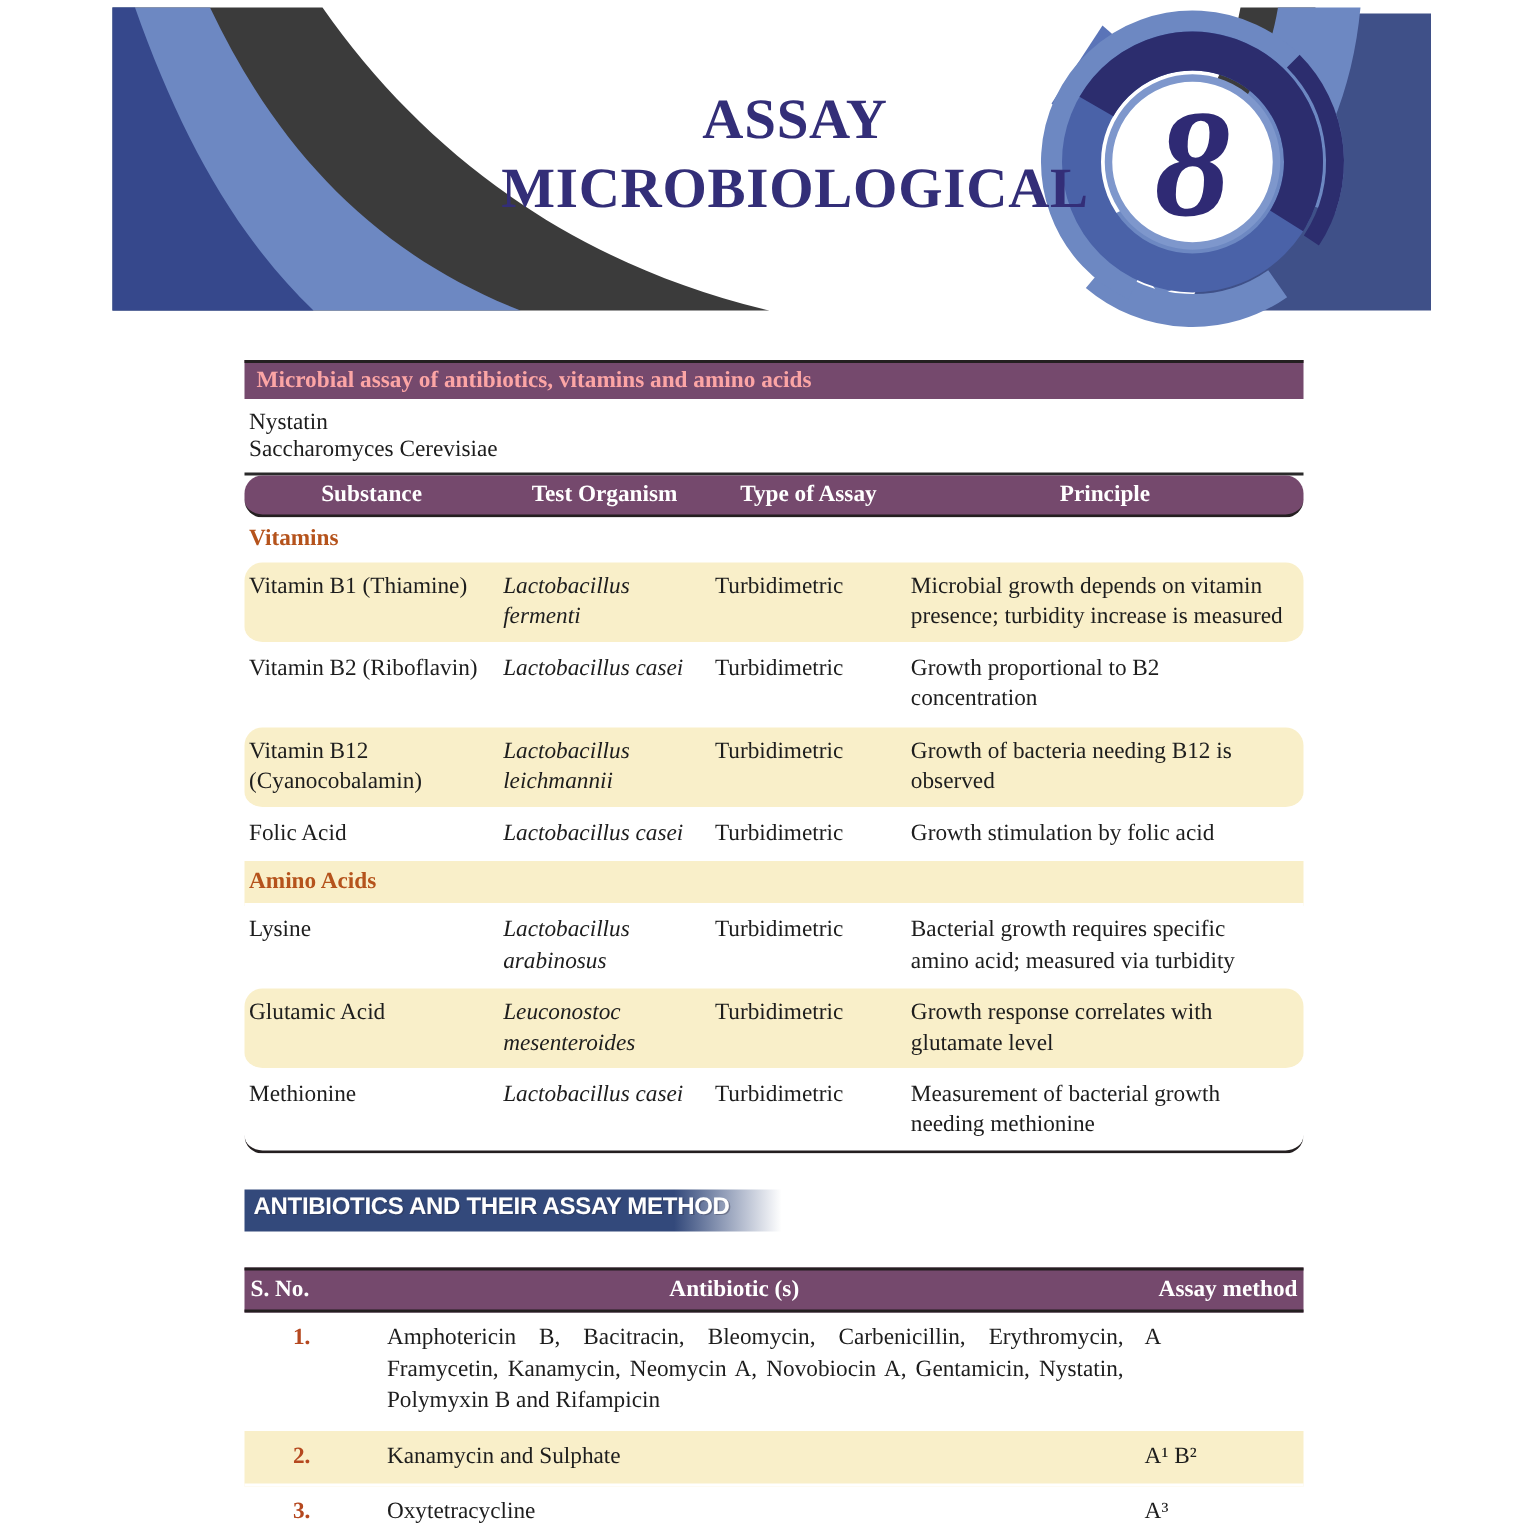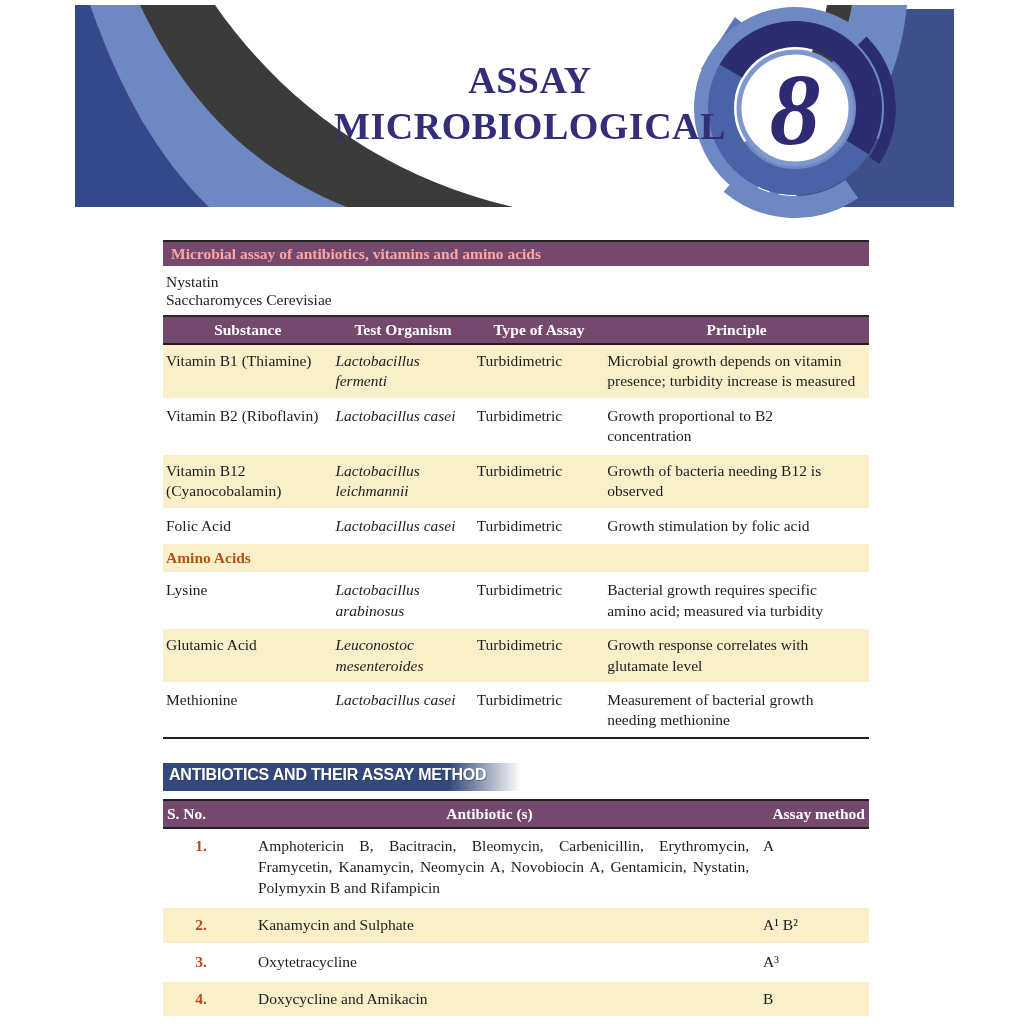--- a/index.html
+++ b/index.html
@@ -24,21 +24,21 @@
 
   
   .t1-title{
     background:#75496d;color:#fca5a5;font-weight:bold;font-size:15.5px;
     padding:3px 8px;border-top:2.5px solid #241f20;
   }
   .t1-intro{
     display:grid;grid-template-columns:1fr;font-size:15.5px;
     padding:7px 0 6px 3px;border-bottom:2px solid #2a2a2a;background:#fff;
   }
-  .grid4{display:grid;grid-template-columns:24% 20% 18.5% 37.5%;}
+  .grid4{display:grid;grid-template-columns:24% 20% 18.5% 37.5%;border-radius:12px;}
   .t1-head{
     background:#75496d;color:#fff;font-weight:bold;font-size:15.5px;
     padding:4px 0;border-bottom:2.5px solid #241f20;
   }
   .t1-head .hc{text-align:center;}
   .sec-label{
     font-weight:bold;font-size:15.5px;color:#b5531c;
     padding:5px 3px;border-bottom:2px solid #fff;
   }
   .row{font-size:15.5px;line-height:1.32;padding:6px 0;border-bottom:2px solid #fff;}
@@ -50,21 +50,21 @@
   
   .band{
     margin-top:24px;width:352px;height:28px;line-height:23px;
     background:linear-gradient(90deg,#33497b 0%,#33497b 80%,rgba(51,73,123,0) 100%);
     color:#fff;font-family:"Liberation Sans",sans-serif;font-weight:bold;
     font-size:16px;padding-left:6px;letter-spacing:-.2px;
     text-shadow:1px 1px 0 rgba(40,40,60,.35);
   }
   .grid3{display:grid;grid-template-columns:7.5% 77.5% 15%;}
   .t2-head{
-    margin-top:8px;background:#75496d;color:#fff;font-weight:bold;font-size:15.5px;
+    margin-top:24px;background:#75496d;color:#fff;font-weight:bold;font-size:15.5px;
     padding:4px 0;border-top:2.5px solid #241f20;border-bottom:2.5px solid #241f20;
   }
   .t2-head .h1{padding-left:4px;}
   .t2-head .h2{text-align:center;}
   .t2-head .h3{text-align:right;padding-right:4px;}
   .t2-row{font-size:15.5px;line-height:1.35;padding:7px 0;border-bottom:2px solid #fff;}
   .t2-row .sno{text-align:right;padding-right:9px;font-weight:bold;color:#b5481f;}
   .t2-row .ab{padding-right:14px;margin-left:42px;}
   .t2-row .ab.just{text-align:justify;}
 </style>
@@ -112,20 +112,21 @@
     <div class="c">Saccharomyces Cerevisiae</div>
   </div>
 
   <div class="grid4 t1-head">
     <div class="hc">Substance</div>
     <div class="hc">Test Organism</div>
     <div class="hc">Type of Assay</div>
     <div class="hc">Principle</div>
   </div>
 
+  <div class="sec-label">Vitamins</div>
 
   <div class="grid4 row cream">
     <div class="c">Vitamin B1 (Thiamine)</div>
     <div class="c org">Lactobacillus fermenti</div>
     <div class="c">Turbidimetric</div>
     <div class="c">Microbial growth depends on vitamin presence; turbidity increase is measured</div>
   </div>
   <div class="grid4 row">
     <div class="c">Vitamin B2 (Riboflavin)</div>
     <div class="c org">Lactobacillus casei</div>

